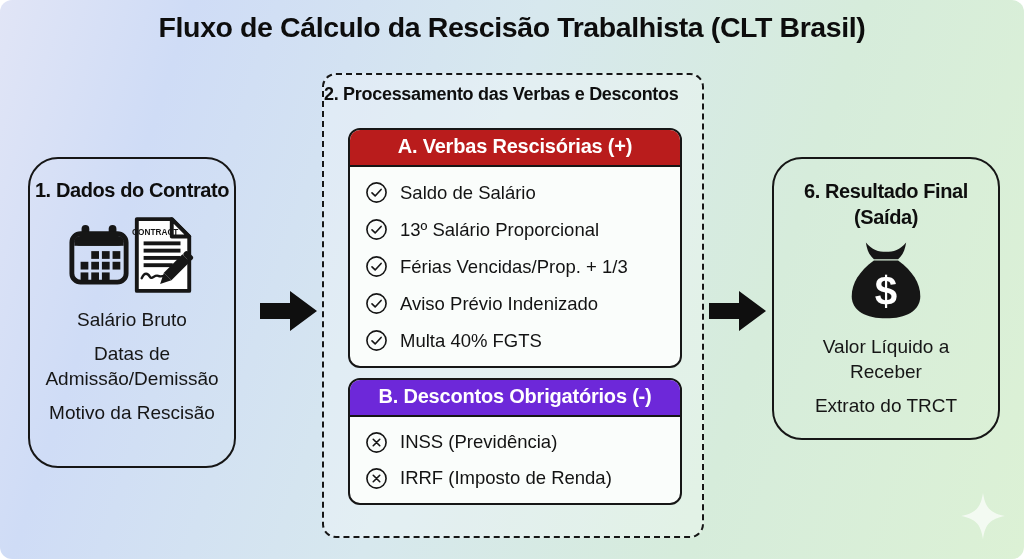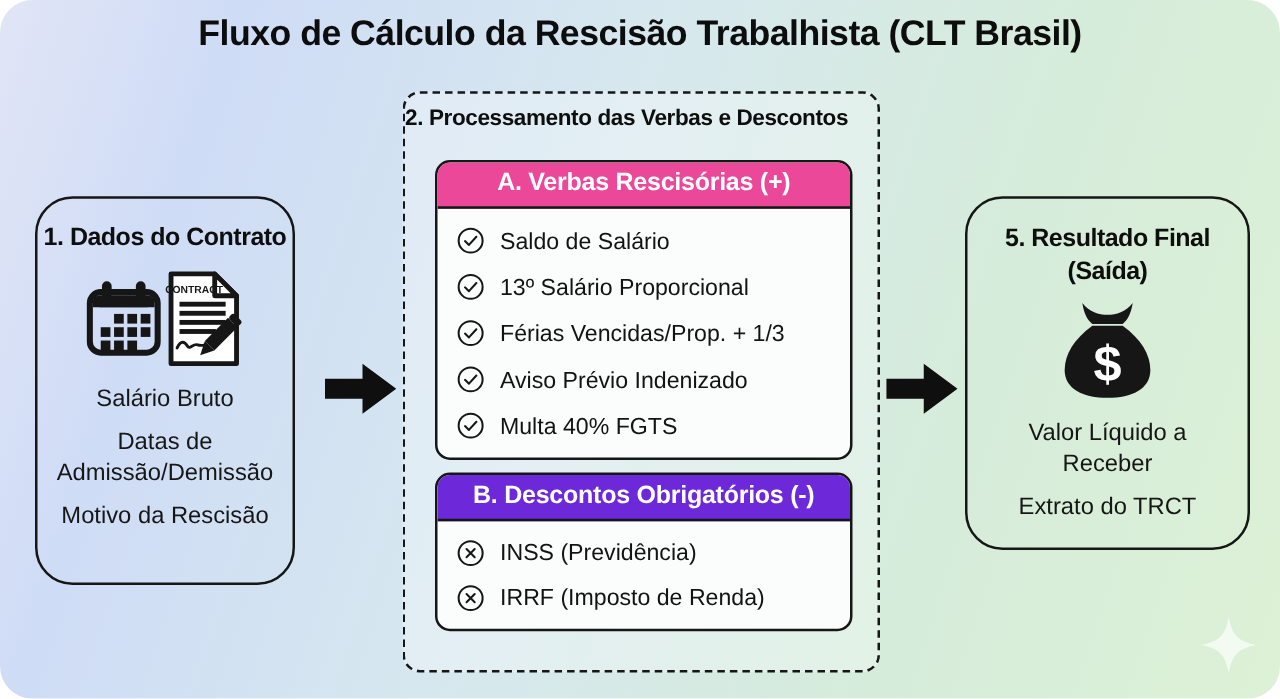--- a/index.html
+++ b/index.html
@@ -1,21 +1,21 @@
 <!DOCTYPE html>
 <html><head>
 <meta charset="utf-8">
 <style>
   html,body{margin:0;padding:0;background:#ffffff;}
   .stage{
     position:relative;width:1024px;height:559px;background:#ffffff;overflow:hidden;
     font-family:"Liberation Sans","DejaVu Sans",sans-serif;color:#141414;
   }
   .canvas{
-    position:absolute;inset:0;border-radius:26px;
+    position:absolute;inset:0;border-radius:12px;
     background:linear-gradient(108deg,#e1e5f6 0%,#cfdcf6 16%,#d7e8ee 45%,#d6ecdb 72%,#dcf1d5 100%);
   }
   .title{
     position:absolute;top:11px;left:0;right:0;text-align:center;
     font-size:28.5px;font-weight:700;letter-spacing:-0.4px;color:#0d0d0d;
   }
   .node{
     position:absolute;border:2.5px solid #161616;border-radius:30px;
     box-sizing:border-box;text-align:center;
   }
@@ -38,21 +38,21 @@
   .section{
     position:absolute;left:24px;width:334px;box-sizing:border-box;
     border:2px solid #161616;border-radius:12px;overflow:hidden;background:#fafdfb;
   }
   .section-a{top:53px;}
   .section-b{top:303px;}
   .sec-head{
     color:#ffffff;font-size:20px;font-weight:700;text-align:center;
     padding:5px 4px 7px;border-bottom:2px solid #161616;letter-spacing:-0.2px;
   }
-  .sec-head-green{background:#ec4899;text-align:center;}
+  .sec-head-green{background:#b91c1c;text-align:center;}
   .sec-head-red{background:#6d28d9;}
   .sec-body{padding:7px 6px 7px 15px;}
   .sec-row{display:flex;align-items:center;gap:12px;height:37px;font-size:18.5px;color:#131313;}
   .section-b .sec-row{height:36px;}
   .sec-row svg{flex:0 0 auto;}
 
   .arrow{position:absolute;width:58px;height:42px;}
   .arrow-1{left:260px;top:290px;}
   .arrow-2{left:709px;top:290px;}
   .sparkle{position:absolute;left:961px;top:493px;width:44px;height:46px;opacity:0.8;filter:blur(0.4px);}
@@ -184,21 +184,21 @@
       </div>
     </div>
 
     <span class="arrow arrow-2">
       <svg width="58" height="42" viewBox="0 0 58 42">
           <polygon points="0,13 30,13 30,1 57,21 30,41 30,29 0,29" fill="#0f0f0f"></polygon>
         </svg>
     </span>
 
     <div class="node box-output">
-      <div class="node-title">5. Resultado Final</div>
+      <div class="node-title">6. Resultado Final</div>
       <div class="node-title">(Saída)</div>
       <div class="bag-wrap">
         <svg width="86" height="86" viewBox="0 0 64 64" aria-hidden="true">
           <path d="M17 4 C21.5 9.5 26.5 11 32 11 C37.5 11 42.5 9.5 47 4 C46 10.5 44 14 41 16.5 L23 16.5 C20 14 18 10.5 17 4 Z" fill="#161616"></path>
           <path d="M23 17.5 L41 17.5 C52 25.5 57.5 34.5 57.5 44 C57.5 55 46.5 60.5 32 60.5 C17.5 60.5 6.5 55 6.5 44 C6.5 34.5 12 25.5 23 17.5 Z" fill="#161616"></path>
           <text x="32" y="50.5" text-anchor="middle" font-size="30" font-weight="bold" font-family="Liberation Sans, DejaVu Sans, sans-serif" fill="#ffffff">$</text>
         </svg>
       </div>
       <div class="node-items">
         <div class="node-item">Valor Líquido a

